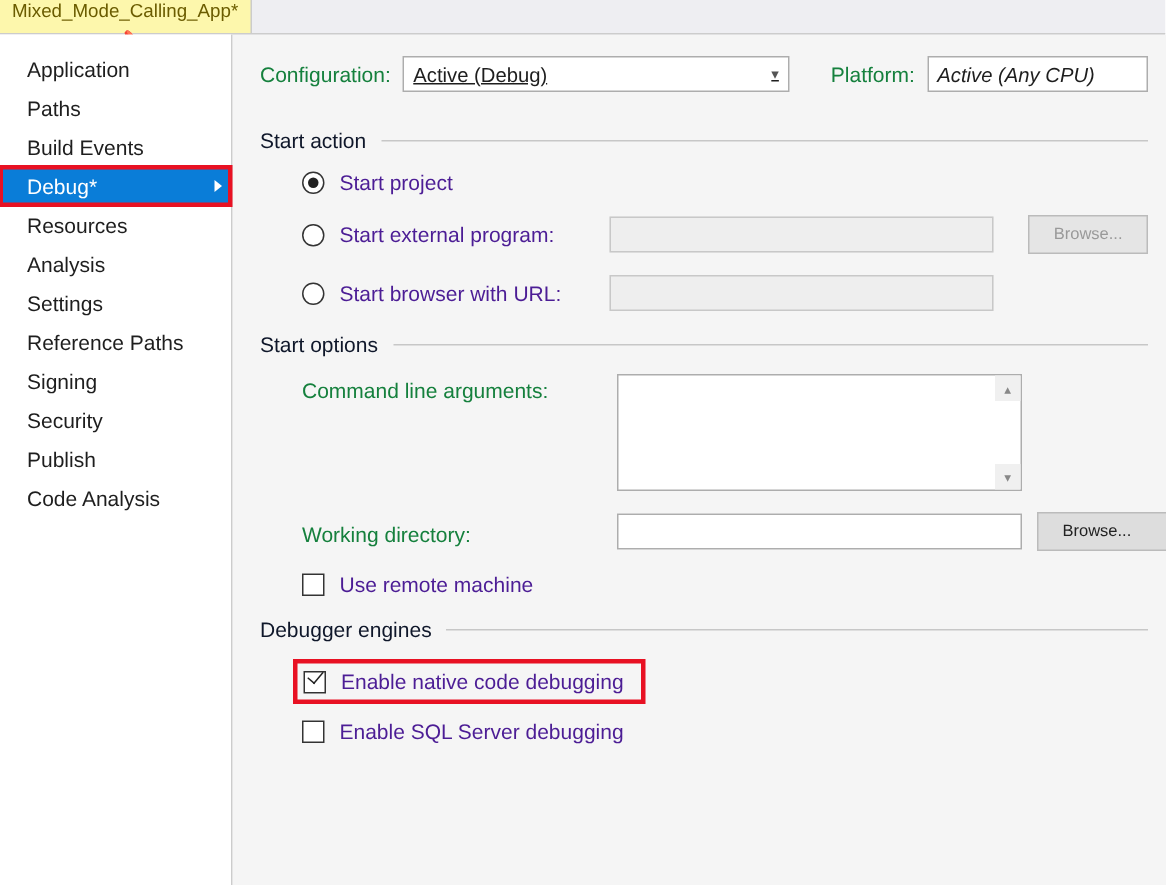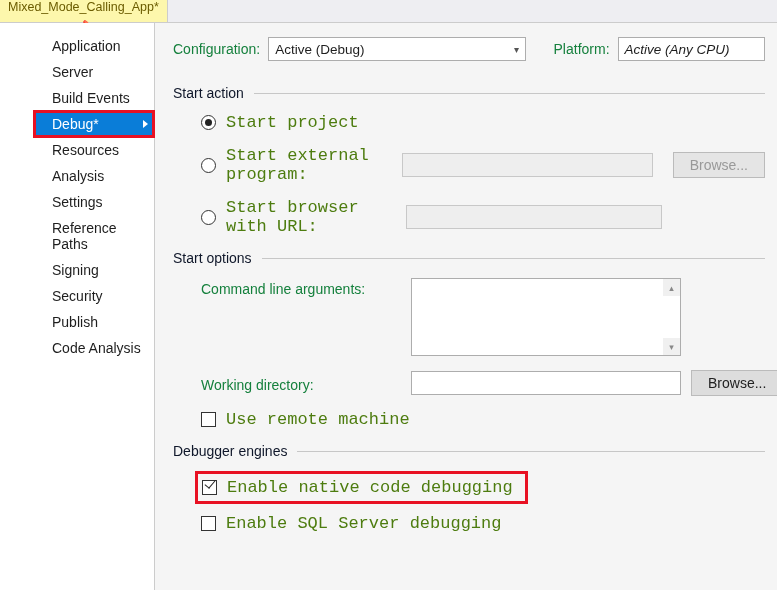--- a/index.html
+++ b/index.html
@@ -36,21 +36,20 @@
   }
   .main {
     display: flex;
     height: calc(100% - 23px);
   }
   .sidebar {
     width: 155px;
     border-right: 1px solid #ccc;
     padding-top: 10px;
     background: #fff;
-    padding-left: 34px;
   }
   .sidebar-item {
     padding: 5px 0 5px 18px;
     font-size: 14px;
     color: #1e1e1e;
     cursor: pointer;
     position: relative;
   }
   .sidebar-item.selected {
     background: #0a7dd8;
@@ -92,21 +91,21 @@
     background: #fff;
     border: 1px solid #adadad;
     height: 24px;
     padding: 0 6px;
     font-size: 13.5px;
   }
   .combo .chev {
     font-size: 10px;
     color: #555;
   }
-  .config-combo { width: 266px; }
+  .config-combo { width: 266px; text-decoration: underline; }
   .platform-combo { width: 152px; font-style: italic; }
   .section-header {
     display: flex;
     align-items: center;
     gap: 10px;
     margin: 4px 0 12px 0;
   }
   .section-header .sh-label { font-size: 14px; color: #0f172a; white-space: nowrap; }
   .section-header .sh-line { flex: 1; height: 1px; background: #c7c7c7; }
   .opt-group { padding-left: 28px; }
@@ -134,21 +133,21 @@
   }
   .check.checked::after {
     content: "";
     position: absolute;
     left: 2px; top: -1px;
     width: 9px; height: 5px;
     border-left: 1.6px solid #222;
     border-bottom: 1.6px solid #222;
     transform: rotate(-50deg);
   }
-  .opt-label { font-size: 17px; color: #4d7c0f; font-family: Liberation Mono, monospace; }
+  .opt-label { font-size: 14px; color: #4c1d95; }
   .textfield {
     background: #fff;
     border: 1px solid #adadad;
     height: 24px;
   }
   .textfield.disabled { background: #eee; border-color:#c8c8c8; }
   .textarea {
     background: #fff;
     border: 1px solid #adadad;
     width: 270px;
@@ -162,21 +161,21 @@
     display: flex; align-items: center; justify-content: center;
     font-size: 9px; color: #888;
   }
   .textarea .sb-up { top: 0; }
   .textarea .sb-down { bottom: 0; }
   .btn {
     height: 26px;
     padding: 0 16px;
     background: #ddd;
     border: 1px solid #bbb;
-    font-size: 14px;
+    font-size: 11px;
     display: inline-flex;
     align-items: center;
     color: #222;
     cursor: pointer;
     text-align: center;
   }
   .btn.disabled { color: #999; background:#e5e5e5; }
   .form-row {
     display: grid;
     grid-template-columns: 200px 270px 100px;
@@ -201,21 +200,21 @@
   <div class="tab">
     <span>Mixed_Mode_Calling_App*</span>
     <span class="pin">📌</span>
     <span class="close">✕</span>
   </div>
 </div>
 
 <div class="main">
   <div class="sidebar">
     <div class="sidebar-item">Application</div>
-    <div class="sidebar-item">Server</div>
+    <div class="sidebar-item">Paths</div>
     <div class="sidebar-item">Build Events</div>
     <div class="sidebar-item selected highlighted">Debug*</div>
     <div class="sidebar-item">Resources</div>
     <div class="sidebar-item">Analysis</div>
     <div class="sidebar-item">Settings</div>
     <div class="sidebar-item">Reference Paths</div>
     <div class="sidebar-item">Signing</div>
     <div class="sidebar-item">Security</div>
     <div class="sidebar-item">Publish</div>
     <div class="sidebar-item">Code Analysis</div>

